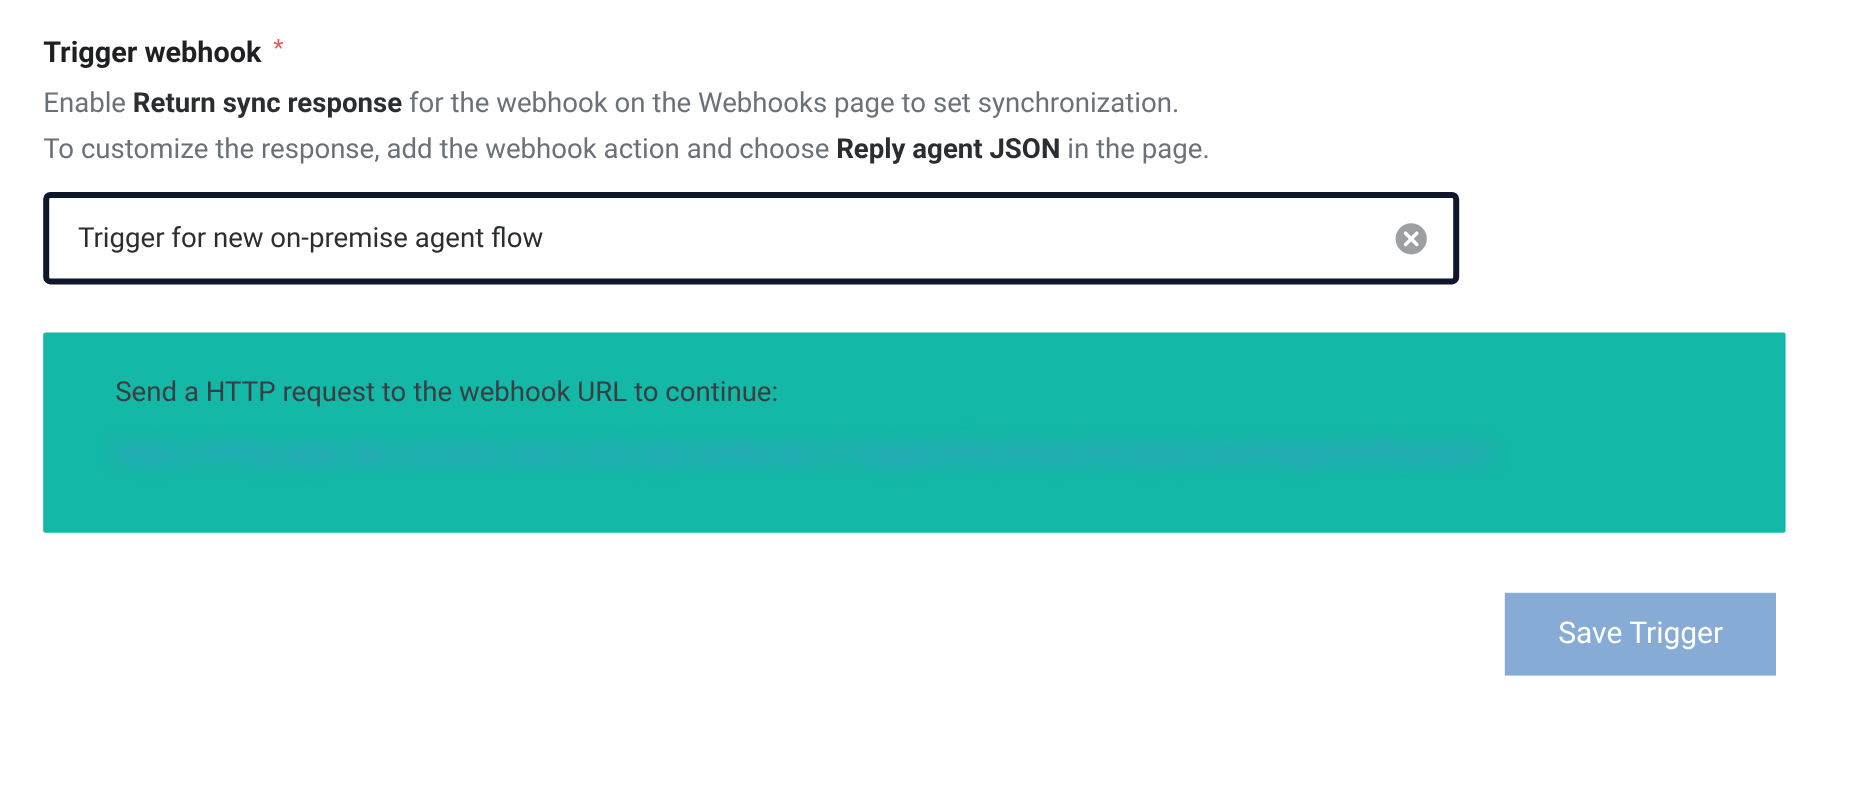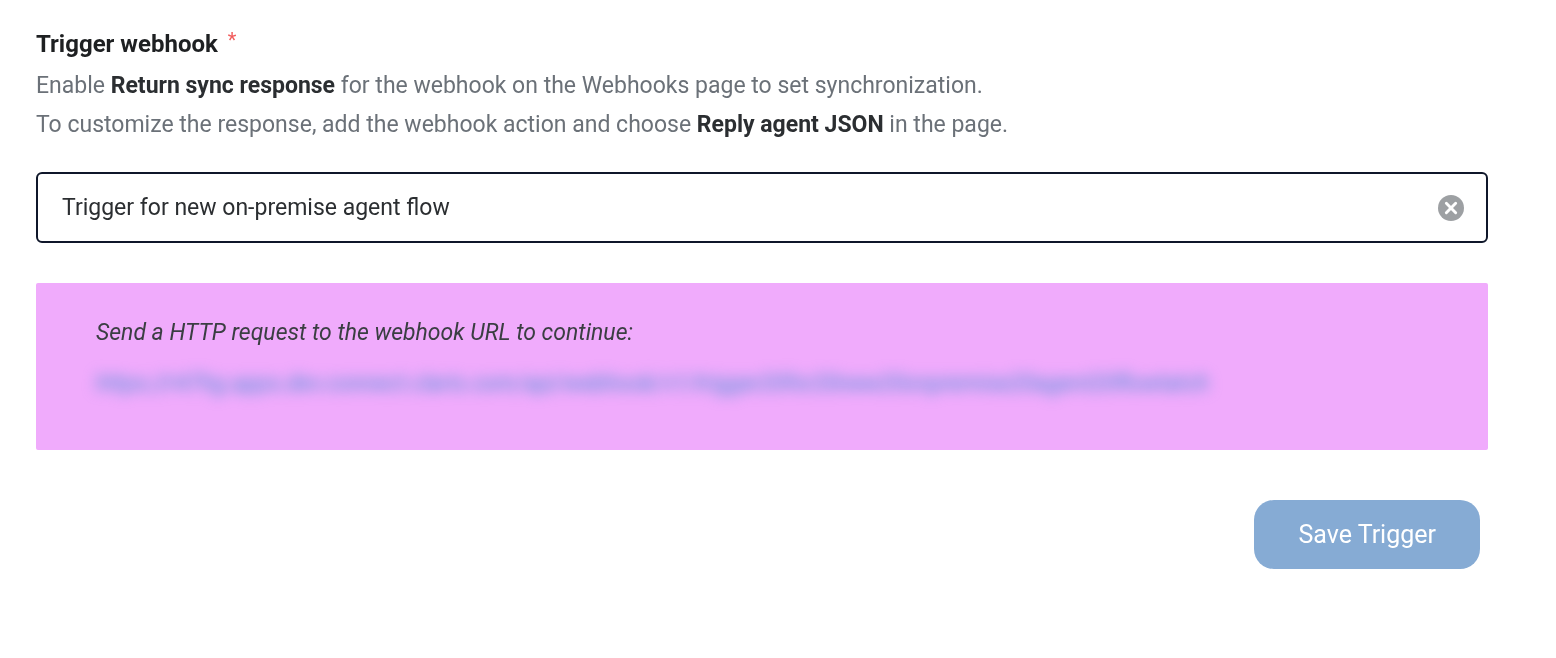--- a/index.html
+++ b/index.html
@@ -26,38 +26,38 @@
       margin-left: 4px;
       font-size: 20px;
       vertical-align: top;
       position: relative;
       top: -2px;
     }
     .help-text {
       font-size: 23px;
       line-height: 1.7;
       color: #6b7178;
-      margin-bottom: 28px;
+      margin-bottom: 16px;
     }
     .help-text .bold {
       font-weight: 700;
       color: #2b2e31;
     }
     .select-box {
       position: relative;
-      border: 2px solid #0f172a;
+      border: 5px solid #0f172a;
       border-radius: 6px;
       padding: 20px 56px 20px 24px;
       font-size: 23px;
       color: #2b2e31;
       cursor: pointer;
       display: flex;
       align-items: center;
       margin-bottom: 40px;
-      width: 1452px;
+      width: 1180px;
     }
     .select-box .clear-icon {
       position: absolute;
       right: 22px;
       top: 50%;
       transform: translateY(-50%);
       width: 26px;
       height: 26px;
       border-radius: 50%;
       background: #9da0a3;
@@ -65,26 +65,25 @@
       align-items: center;
       justify-content: center;
     }
     .select-box .clear-icon svg {
       width: 14px;
       height: 14px;
       stroke: #ffffff;
       stroke-width: 2.5;
     }
     .info-panel {
-      background: #f0abfc;
+      background: #14b8a6;
       border-radius: 2px;
       padding: 36px 60px 44px 60px;
       width: 1452px;
       margin-bottom: 50px;
-      font-style: italic;
     }
     .info-label {
       font-size: 23px;
       color: #3a3e42;
       margin-bottom: 16px;
     }
     .blurred-url {
       font-size: 23px;
       color: #4a8fd6;
       filter: blur(7px);
@@ -94,21 +93,21 @@
     }
     .button-row {
       display: flex;
       justify-content: flex-end;
       width: 1444px;
     }
     .save-button {
       background: #86abd4;
       color: #ffffff;
       border: none;
-      border-radius: 20px;
+      border-radius: 0;
       padding: 20px 44px;
       font-size: 25px;
       font-family: inherit;
       cursor: pointer;
     }
   </style>
 </head>
 <body>
 
 <div class="label-row">

